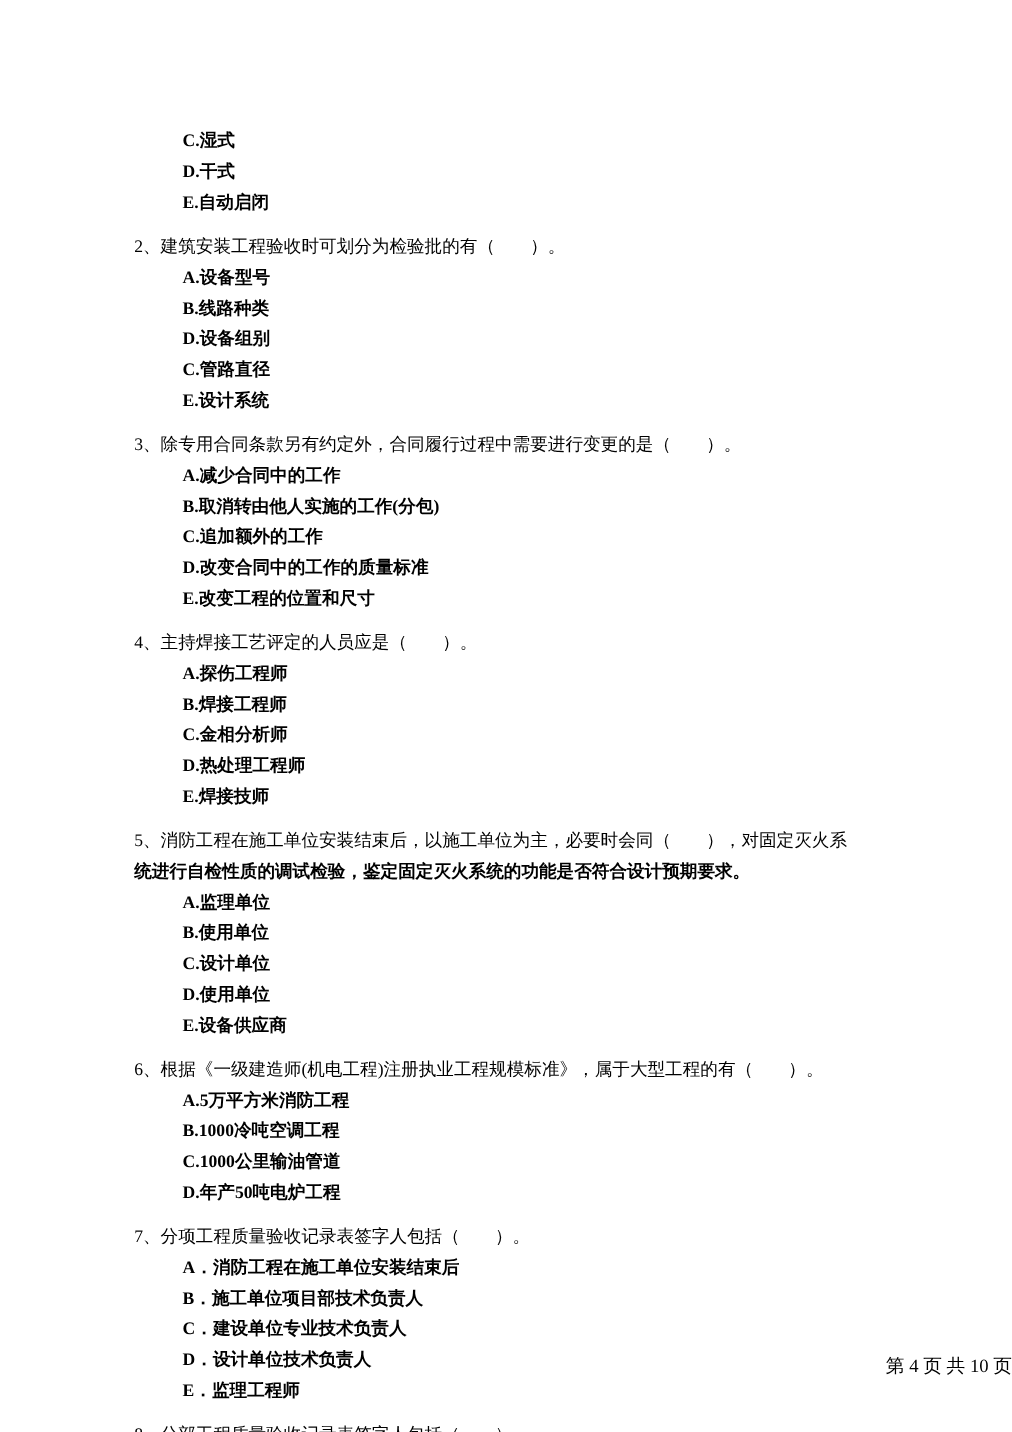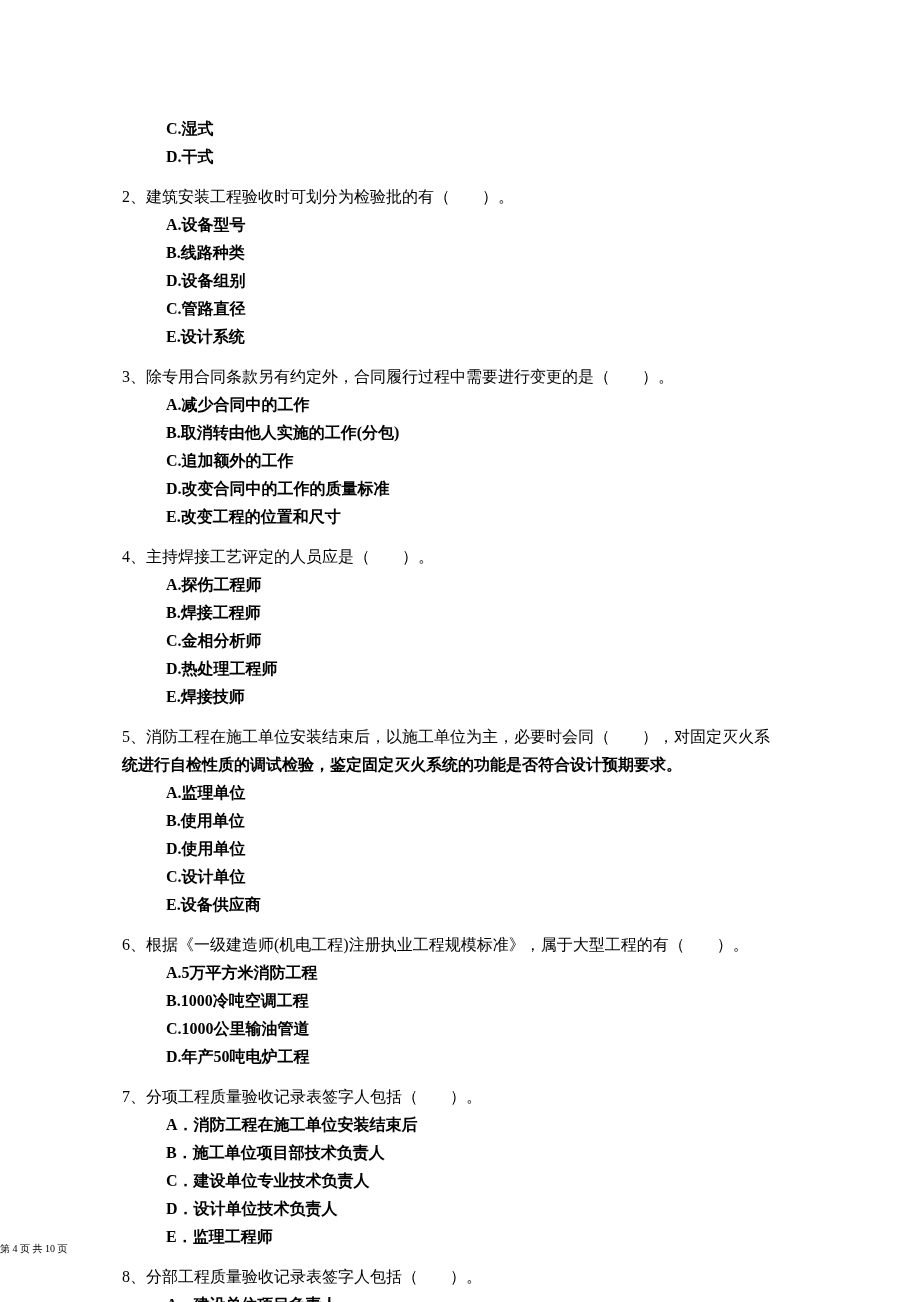--- a/index.html
+++ b/index.html
@@ -31,31 +31,32 @@
     }
     .continuation-line {
       padding-left: 0;
       font-weight: bold;
     }
     .page-footer {
       position: absolute;
       bottom: 45px;
       left: 0;
       right: 0;
-      text-align: left;
-      font-size: 10px;
+      text-align: right;
+      font-size: 17px;
     }
   </style>
 </head>
 <body>
 
 <div class="page-content">
 
   <div class="option-line">C.湿式</div>
   <div class="option-line">D.干式</div>
+  <div class="option-line">E.自动启闭</div>
 
   <div class="question-line">2、建筑安装工程验收时可划分为检验批的有（　　）。</div>
   <div class="option-line">A.设备型号</div>
   <div class="option-line">B.线路种类</div>
   <div class="option-line">D.设备组别</div>
   <div class="option-line">C.管路直径</div>
   <div class="option-line">E.设计系统</div>
 
   <div class="question-line">3、除专用合同条款另有约定外，合同履行过程中需要进行变更的是（　　）。</div>
   <div class="option-line">A.减少合同中的工作</div>
@@ -68,22 +69,22 @@
   <div class="option-line">A.探伤工程师</div>
   <div class="option-line">B.焊接工程师</div>
   <div class="option-line">C.金相分析师</div>
   <div class="option-line">D.热处理工程师</div>
   <div class="option-line">E.焊接技师</div>
 
   <div class="question-line">5、消防工程在施工单位安装结束后，以施工单位为主，必要时会同（　　），对固定灭火系</div>
   <div class="continuation-line">统进行自检性质的调试检验，鉴定固定灭火系统的功能是否符合设计预期要求。</div>
   <div class="option-line">A.监理单位</div>
   <div class="option-line">B.使用单位</div>
+  <div class="option-line">C.设计单位</div>
   <div class="option-line">D.使用单位</div>
-  <div class="option-line">C.设计单位</div>
   <div class="option-line">E.设备供应商</div>
 
   <div class="question-line">6、根据《一级建造师(机电工程)注册执业工程规模标准》，属于大型工程的有（　　）。</div>
   <div class="option-line">A.5万平方米消防工程</div>
   <div class="option-line">B.1000冷吨空调工程</div>
   <div class="option-line">C.1000公里输油管道</div>
   <div class="option-line">D.年产50吨电炉工程</div>
 
   <div class="question-line">7、分项工程质量验收记录表签字人包括（　　）。</div>
   <div class="option-line">A．消防工程在施工单位安装结束后</div>

